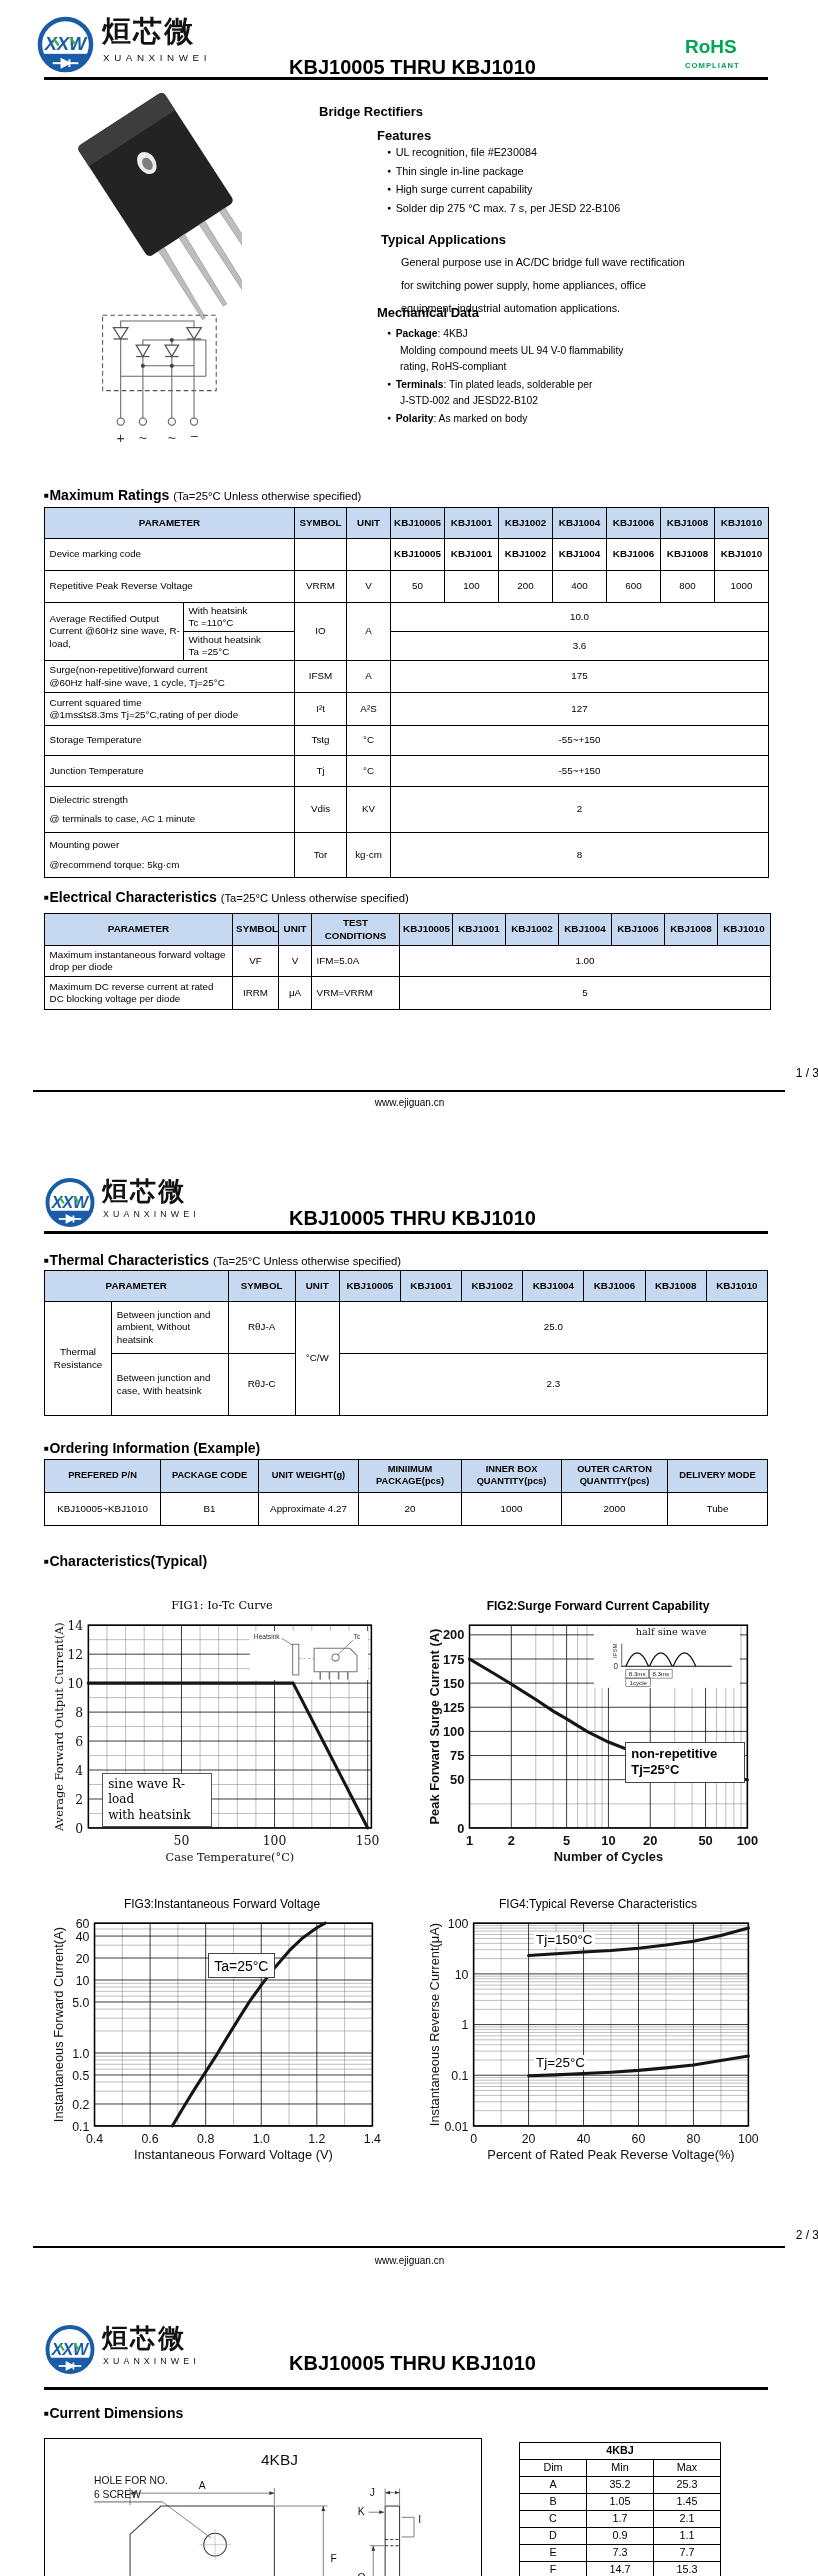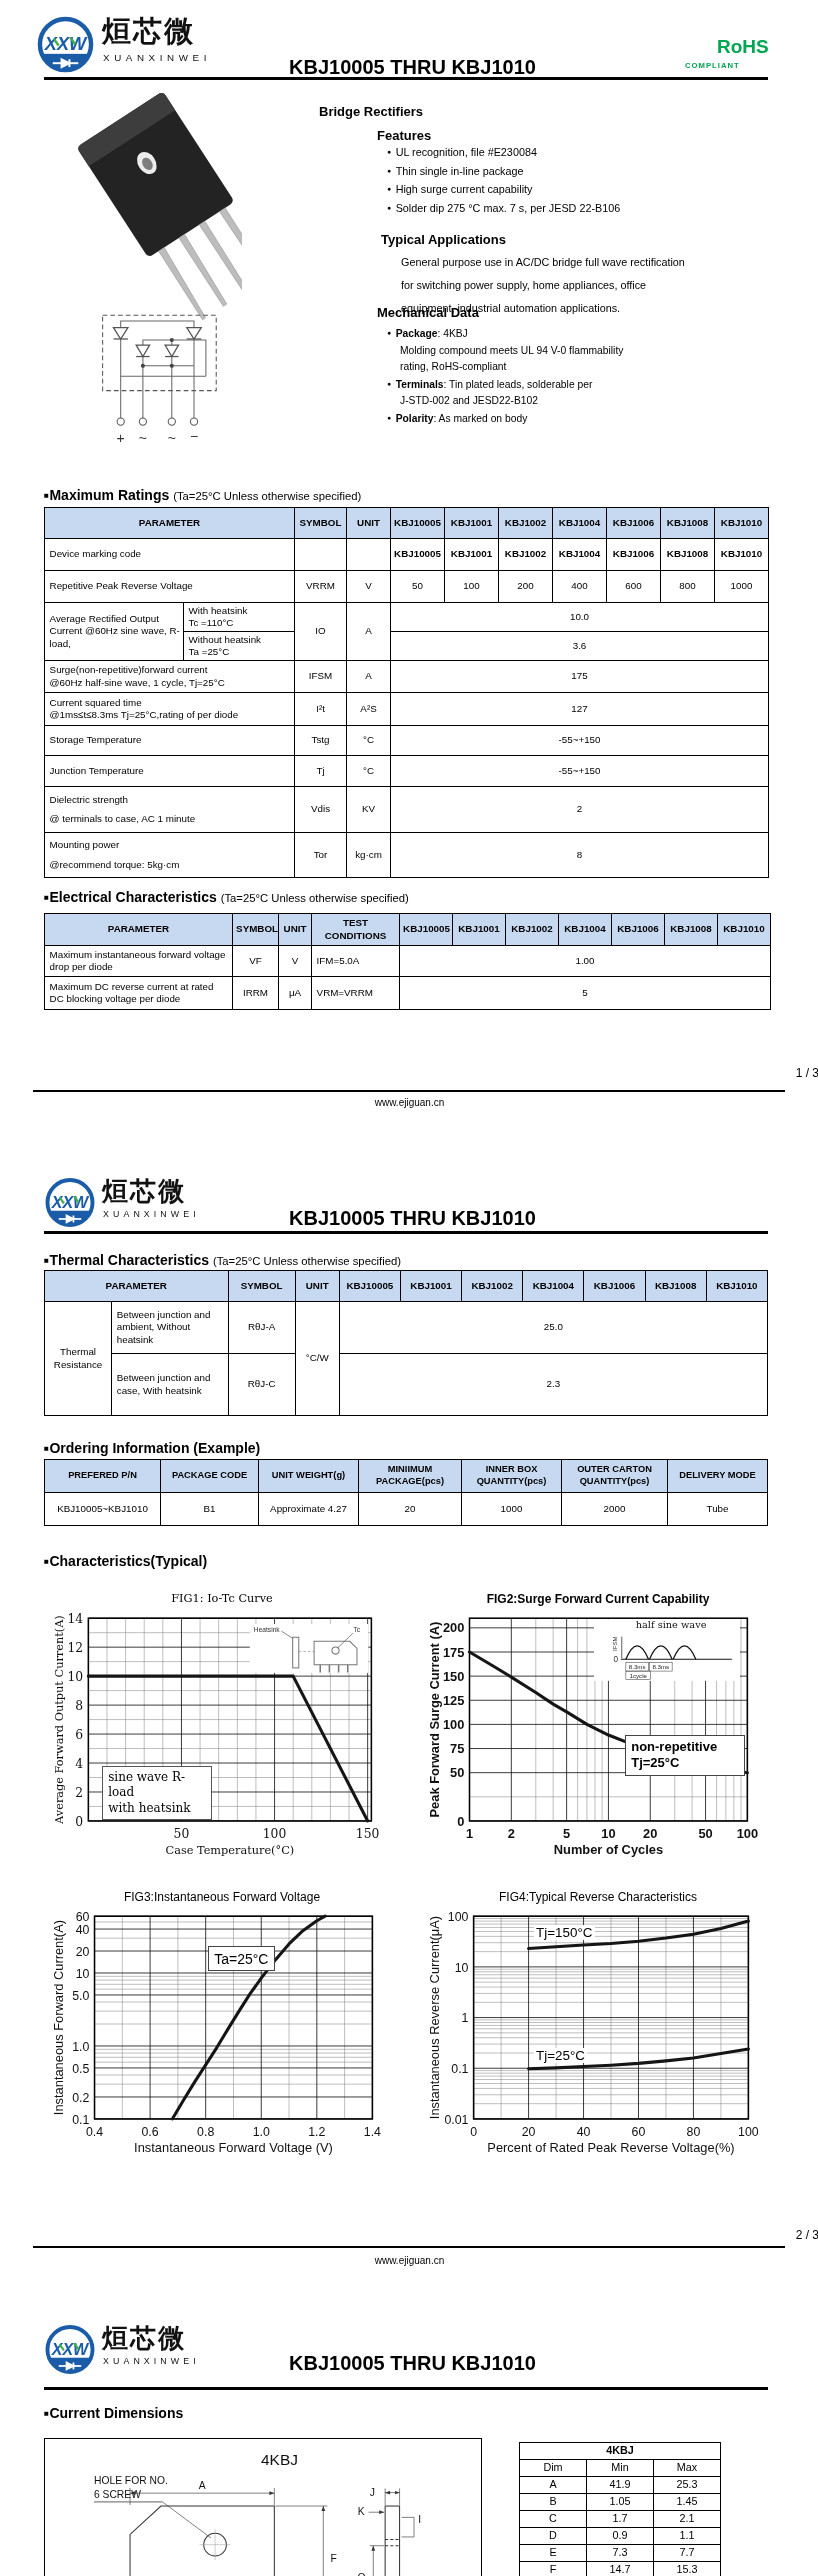--- a/index.html
+++ b/index.html
@@ -5,21 +5,21 @@
   html,body{margin:0;padding:0;background:#e8e8e8;}
   #sheet{position:relative;width:819px;height:3470px;background:#ffffff;overflow:hidden;
          font-family:"Liberation Sans",sans-serif;color:#000;}
   .abs{position:absolute;}
   .b{font-weight:bold;}
   .rule{position:absolute;background:#000;}
   
   .logo-cn{position:absolute;font-size:29px;font-weight:bold;letter-spacing:2.1px;color:#111;line-height:1;}
   .logo-en{position:absolute;font-size:9.8px;letter-spacing:4.6px;color:#111;line-height:1;}
   .doc-title{position:absolute;width:371px;text-align:center;font-size:20px;font-weight:bold;}
-  .rohs{position:absolute;font-size:19px;font-weight:bold;color:#00a651;line-height:1;margin-left:32px;}
+  .rohs{position:absolute;font-size:19px;font-weight:bold;color:#00a651;line-height:1;}
   .compliant{position:absolute;font-size:7.7px;font-weight:bold;color:#00a651;letter-spacing:1px;}
   
   .h1t{position:absolute;font-size:13px;font-weight:bold;}
   .h2t{position:absolute;font-size:13px;font-weight:bold;}
   .feat{position:absolute;font-size:10.8px;line-height:18.5px;}
   .feat .dot,.mech .dot{font-size:6.7px;vertical-align:2.1px;margin-right:4.6px;}
   .apps{position:absolute;font-size:10.8px;line-height:23px;}
   .mech{position:absolute;font-size:10.3px;line-height:16.5px;}
   .mech .ind{margin-left:13px;}
   
@@ -29,21 +29,21 @@
   
   table.ds{border-collapse:collapse;table-layout:fixed;border:1.5px solid #000;background:#fff;}
   table.ds th,table.ds td{border:1px solid #000;text-align:center;vertical-align:middle;
     font-size:9.8px;padding:1px 3.1px;line-height:1.25;overflow:hidden;}
   table.ds th{background:#c6d9f1;font-weight:bold;}
   table.ds td.left{text-align:left;padding-left:4.6px;}
   table.ds.plain th{background:#fff;}
   table.ord th{font-size:9.3px;padding:1px 1.5px;}
   table.dim td,table.dim th{font-size:10.8px;height:15px;padding:0.5px 2.1px;}
   
-  .fig{position:absolute;width:340px;}
+  .fig{position:absolute;width:340px;margin-top:7px;}
   .fig-title{text-align:center;font-size:12px;height:18.5px;}
   .fig1 .fig-title{font-family:"DejaVu Serif",serif;font-size:11.3px;}
   .fig2 .fig-title{font-weight:bold;}
   svg.chart text{font-size:24px;fill:#111;font-family:"Liberation Sans",sans-serif;}
   .fig1 svg.chart text{font-family:"DejaVu Serif",serif;}
   .fig2 svg.chart text{font-weight:bold;font-size:25px;}
   svg.chart text.axis-label{font-size:25px;}
   .fig1 svg.chart text.axis-label{font-size:22px;}
   .note-box{position:absolute;background:#fff;border:0.5px solid #444;padding:2.6px 5.2px;
     font-size:12px;line-height:1.3;}
@@ -923,21 +923,21 @@
         </tr>
       <tr style="height:16.5px">
         <td>Dim</td>
           <td>Min</td>
           <td>Max</td>
       </tr>
     </thead>
     <tbody>
         <tr>
           <td>A</td>
-          <td>41.9</td>
+          <td>35.2</td>
           <td>25.3</td>
         </tr>
         <tr>
           <td>B</td>
           <td>1.05</td>
           <td>1.45</td>
         </tr>
         <tr>
           <td>C</td>
           <td>1.7</td>

